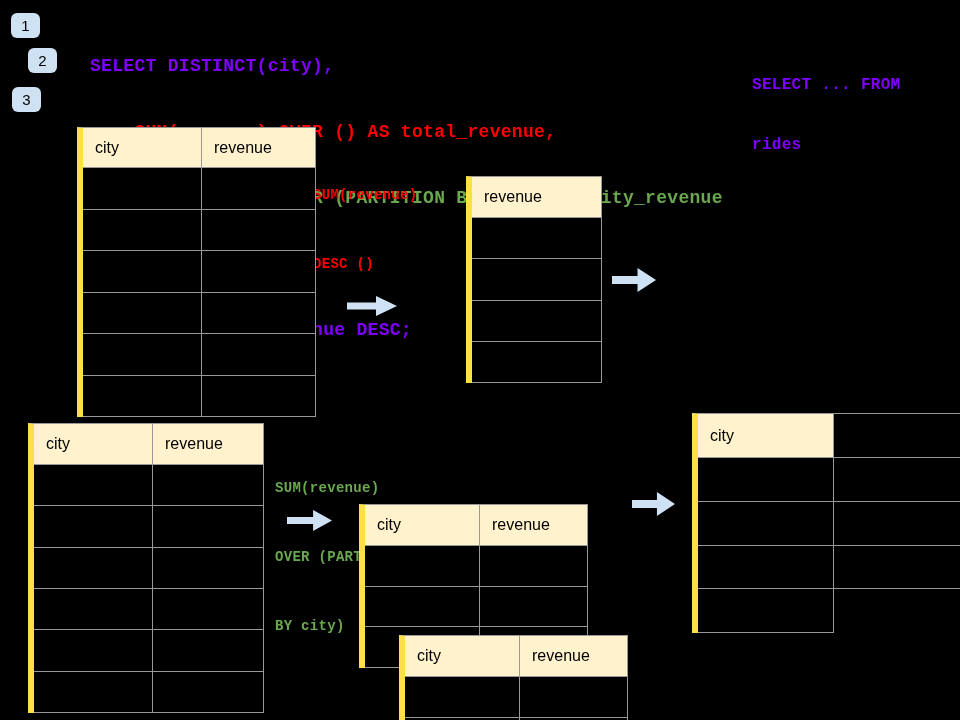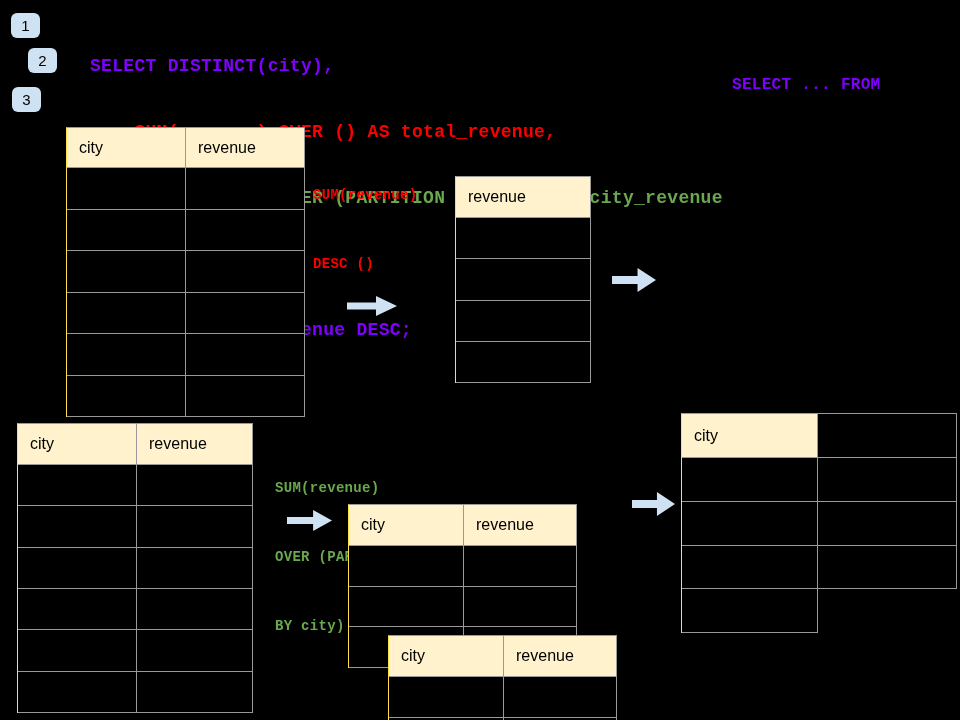--- a/index.html
+++ b/index.html
@@ -11,22 +11,22 @@
   .code-main{font-size:18px;line-height:22px;}
   .code-note{font-size:16px;line-height:20px;}
   .code-ann{font-size:14px;line-height:23px;}
   .c-purple{color:#7f00ff;}
   .c-red{color:#fe0000;}
   .c-green{color:#6aa84f;}
   
   .badge{position:absolute;width:29px;height:25px;border-radius:6px;background:#cfe2f3;
          color:#000;font-size:15px;display:flex;align-items:center;justify-content:center;}
   
-  .tbl{position:absolute;display:grid;border-top:1px solid #999;border-left:1px solid #fde047;
-       background:#000;box-sizing:border-box;}
+  .tbl{position:absolute;display:grid;border-top:1px solid #999;border-left:6px solid #fde047;
+       background:#000;box-sizing:border-box;margin-left:11px;}
   .cell{border-right:1px solid #999;border-bottom:1px solid #999;background:#000;}
   .hdr{background:#fff2cc;color:#000;font-size:16px;display:flex;align-items:center;
        padding-left:12px;box-sizing:border-box;}
   
   .arrow{position:absolute;background:#cfe2f3;
          clip-path:polygon(0 33%,58% 33%,58% 0,100% 50%,58% 100%,58% 67%,0 67%);}
 </style>
 </head>
 <body>
 
@@ -37,22 +37,23 @@
   <div class="badge" style="left:12px;top:87px;">3</div>
 
   <div class="code code-main" style="left:90px;top:11px;">
     <div class="c-purple">SELECT DISTINCT(city),</div>
     <div class="c-red">    SUM(revenue) OVER () AS total_revenue,</div>
     <div class="c-green">    SUM(revenue) OVER (PARTITION BY city) as city_revenue</div>
     <div class="c-purple">  FROM rides</div>
     <div class="c-purple">  ORDER by city_revenue DESC;</div>
   </div>
 
-  <div class="code code-note c-purple" style="left:732px;top:35px;">
+  <div class="code code-note c-purple" style="left:752px;top:35px;">
     <div>SELECT ... FROM</div>
+    <div>rides</div>
   </div>
 
   <div class="code code-ann c-red" style="left:313px;top:138px;">
     <div>SUM(revenue)</div>
     <div>DESC ()</div>
   </div>
 
   <div class="code code-ann c-green" style="left:275px;top:431px;">
     <div>SUM(revenue)</div>
     <div>OVER (PARTITION</div>

